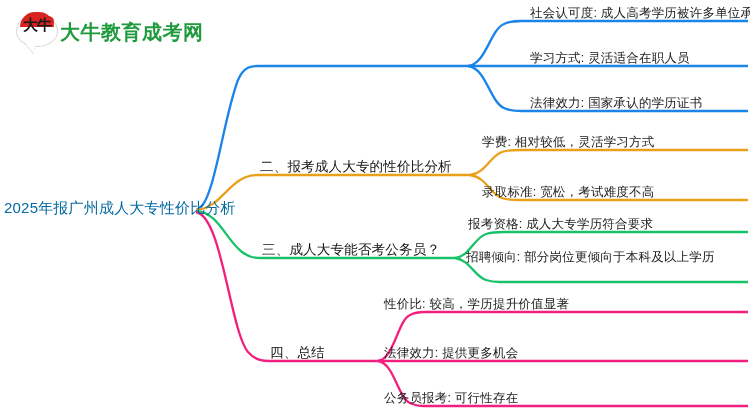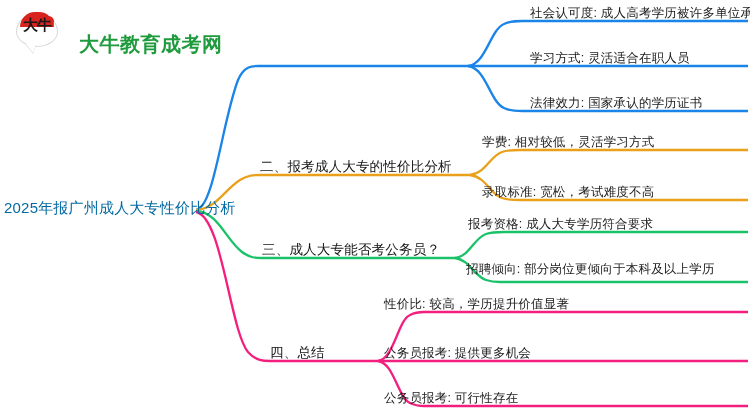--- a/index.html
+++ b/index.html
@@ -39,22 +39,22 @@
   .leaf-node {
     font-size: 12.5px;
     color: #1c1c1c;
   }
 
   
   #logo {
     position: absolute;
     left: 14px; top: 10px;
     display: flex;
-    align-items: flex-end;
-    gap: 19px;
+    align-items: center;
+    gap: 0;
   }
   .logo-mark {
     position: relative;
     width: 46px; height: 44px;
   }
   .logo-bubble {
     position: absolute;
     left: 2px; top: 3px;
     width: 42px; height: 34px;
     background: #ffffff;
@@ -162,20 +162,20 @@
   <div class="node leaf-node" style="left:530px; top:7px;">社会认可度: 成人高考学历被许多单位承认</div>
   <div class="node leaf-node" style="left:530px; top:52px;">学习方式: 灵活适合在职人员</div>
   <div class="node leaf-node" style="left:530px; top:97px;">法律效力: 国家承认的学历证书</div>
 
   <div class="node branch-node" style="left:260px; top:160px;">二、报考成人大专的性价比分析</div>
   <div class="node leaf-node" style="left:482px; top:186px;">录取标准: 宽松，考试难度不高</div>
   <div class="node leaf-node" style="left:482px; top:136px;">学费: 相对较低，灵活学习方式</div>
 
   <div class="node branch-node" style="left:262px; top:243px;">三、成人大专能否考公务员？</div>
   <div class="node leaf-node" style="left:468px; top:218px;">报考资格: 成人大专学历符合要求</div>
-  <div class="node leaf-node" style="left:466px; top:263px;">招聘倾向: 部分岗位更倾向于本科及以上学历</div>
+  <div class="node leaf-node" style="left:466px; top:251px;">招聘倾向: 部分岗位更倾向于本科及以上学历</div>
 
   <div class="node branch-node" style="left:270px; top:346px;">四、总结</div>
   <div class="node leaf-node" style="left:384px; top:298px;">性价比: 较高，学历提升价值显著</div>
-  <div class="node leaf-node" style="left:384px; top:347px;">公务员报考: 提供更多机会</div>
+  <div class="node leaf-node" style="left:384px; top:347px;">法律效力: 提供更多机会</div>
   <div class="node leaf-node" style="left:384px; top:392px;">公务员报考: 可行性存在</div>
 
 </div>
 
 </body></html>

